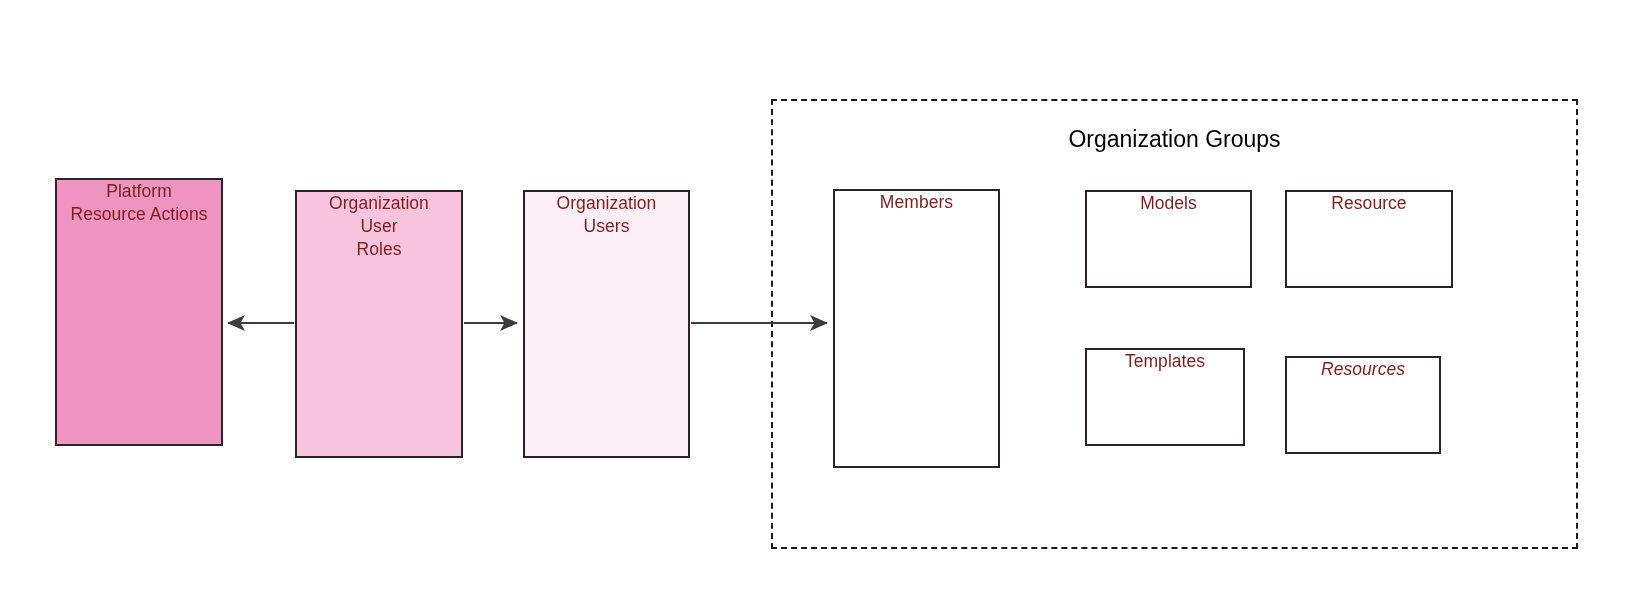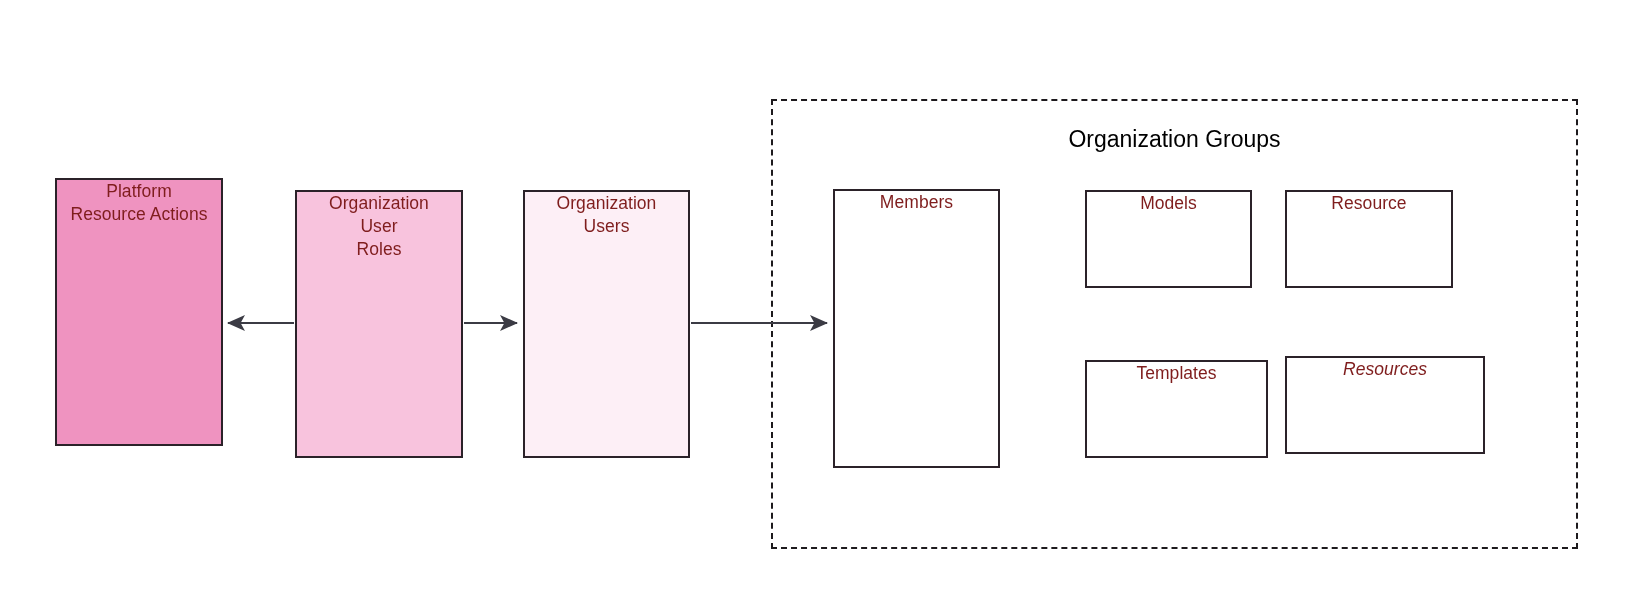--- a/index.html
+++ b/index.html
@@ -74,25 +74,25 @@
   }
   #node-models {
     left: 1085px; top: 190px; width: 167px; height: 98px;
     background: #ffffff;
   }
   #node-workflows {
     left: 1285px; top: 190px; width: 168px; height: 98px;
     background: #ffffff;
   }
   #node-templates {
-    left: 1085px; top: 360px; width: 183px; height: 98px;
+    left: 1085px; top: 348px; width: 160px; height: 98px;
     background: #ffffff;
   }
   #node-resources {
-    left: 1285px; top: 356px; width: 200px; height: 98px;
+    left: 1285px; top: 356px; width: 156px; height: 98px;
     background: #ffffff;
   }
   #node-resources .label {
     font-style: italic;
   }
   
   #edge-layer {
     position: absolute;
     left: 0; top: 0;
     width: 1638px;

